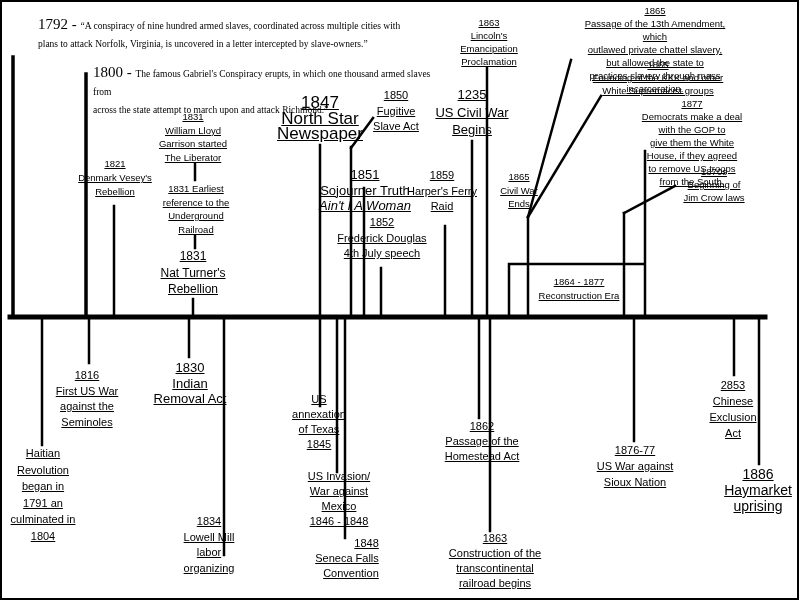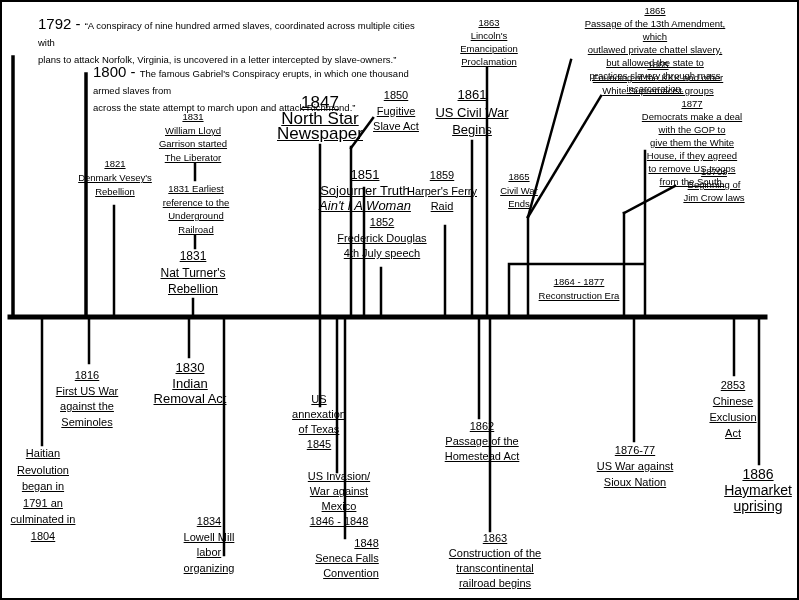--- a/index.html
+++ b/index.html
@@ -21,20 +21,21 @@
     white-space:pre-line;
     color:#000;
     text-decoration:underline;
   }
   .label .italic{font-style:italic;}
   .note{
     position:absolute;
     text-align:left;
     line-height:15px;
     color:#000;
+    font-family:Liberation Serif, serif;
   }
   .note-year{font-size:15px;}
   .note-body{font-size:9.5px;white-space:pre-line;}
 </style>
 </head>
 <body>
 
 <div id="stage">
   <svg id="lines-svg" width="799" height="600">
       <line x1="8" y1="315" x2="763" y2="315" stroke="#000000" stroke-width="5" stroke-linecap="square"></line>
@@ -93,21 +94,21 @@
 Fugitive
 Slave Act</div></div>
     <div class="label" style="left: 363px; top: 150px; font-size: 13px; line-height: 15.5px; margin-top: 15px;"><div>1851
 Sojourner Truth</div><div class="italic">Ain't I A Woman</div></div>
     <div class="label" style="left: 380px; top: 213px; font-size: 11px; line-height: 15.5px;"><div>1852
 Frederick Douglas
 4th July speech</div></div>
     <div class="label" style="left: 440px; top: 166px; font-size: 11px; line-height: 15.5px;"><div>1859
 Harper's Ferry
 Raid</div></div>
-    <div class="label" style="left: 470px; top: 84px; font-size: 13px; line-height: 17.5px;"><div>1861
+    <div class="label" style="left: 470px; top: 84px; font-size: 13px; line-height: 17.5px;"><div>1235
 US Civil War
 Begins</div></div>
     <div class="label" style="left: 487px; top: 14px; font-size: 9.5px; line-height: 13px;"><div>1863
 Lincoln's
 Emancipation
 Proclamation</div></div>
     <div class="label" style="left: 653px; top: 2px; font-size: 9.5px; line-height: 13px;"><div>1865
 Passage of the 13th Amendment, which
 outlawed private chattel slavery, but allowed the state to
 practices slavery through mass incarceration.</div></div>

